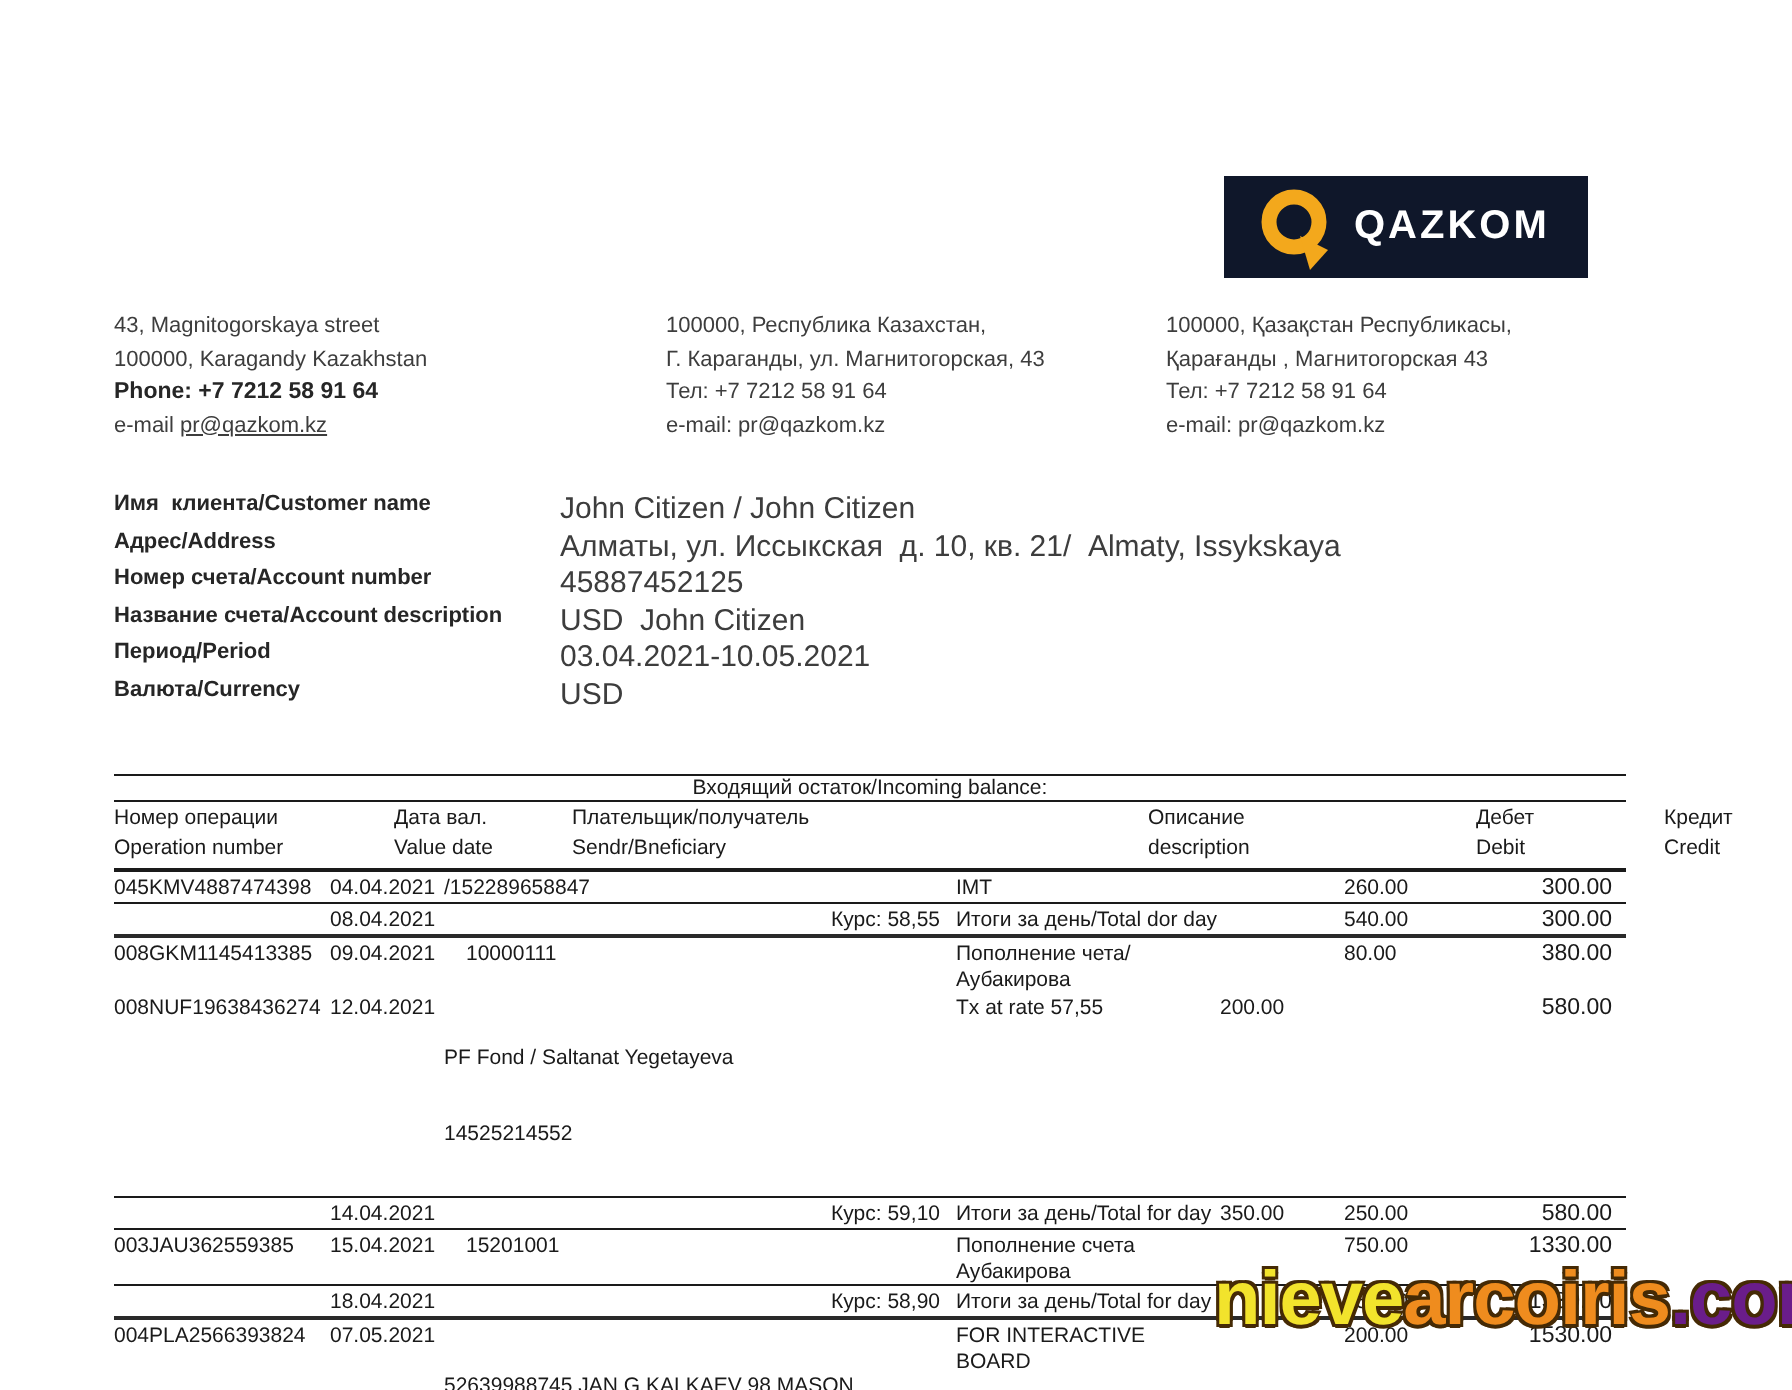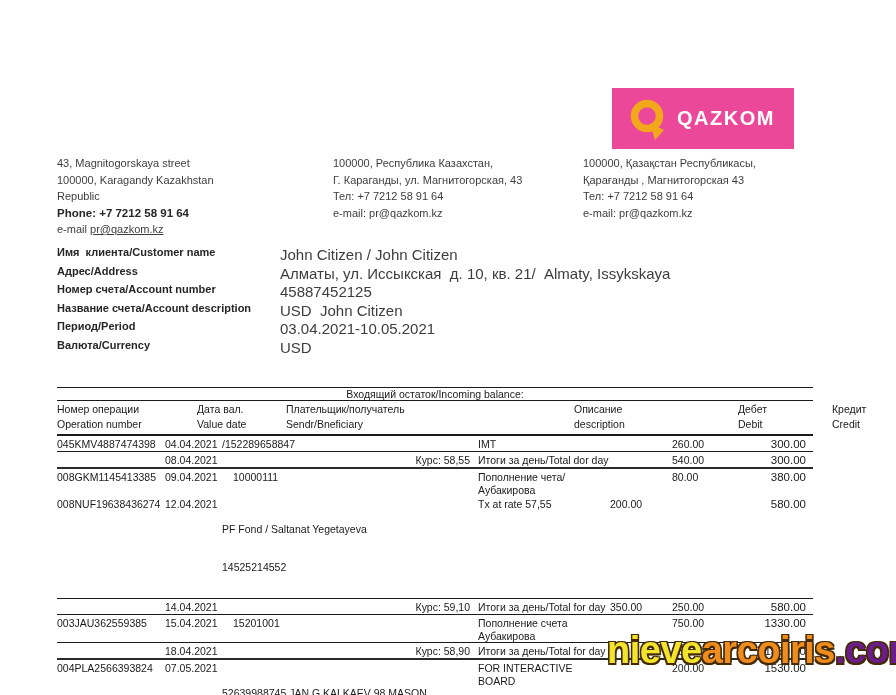--- a/index.html
+++ b/index.html
@@ -1,21 +1,21 @@
 <!DOCTYPE html>
 <html><head>
 <meta charset="utf-8">
 <style>
   * { margin:0; padding:0; box-sizing:border-box; }
   html,body { width:896px; height:695px; background:#ffffff; overflow:hidden; }
   body { font-family:"Liberation Sans","DejaVu Sans",sans-serif; color:#262626; position:relative; }
 
   
-  .logo-banner { position:absolute; left:612px; top:88px; width:182px; height:61px;
-                 background:#ec4899; display:flex; align-items:center; padding-left:16px; }
+  .logo-banner { position:absolute; left:612px; top:88px; width:182px; height:51px;
+                 background:#0f172a; display:flex; align-items:center; padding-left:16px; }
   .logo-icon { width:40px; height:44px; margin-top:2px; }
   .logo-text { color:#ffffff; font-size:20px; font-weight:bold; letter-spacing:1.5px; margin-left:9px; }
 
   
   .addr { position:absolute; top:155px; font-size:11px; line-height:16.5px; color:#3d3d3d; }
   .addr-en { left:57px; width:250px; }
   .addr-ru { left:333px; width:245px; }
   .addr-kz { left:583px; width:250px; }
   .addr .phone { font-weight:bold; font-size:11.5px; color:#262626; }
   .email-link { text-decoration:underline; color:#3d3d3d; }
@@ -62,21 +62,20 @@
       <circle cx="19" cy="18" r="12.5" fill="none" stroke="#F3A81C" stroke-width="7.5"></circle>
       <path d="M22 25 L36 32 L27 42 Z" fill="#F3A81C"></path>
     </svg>
   </span>
   <span class="logo-text">QAZKOM</span>
 </div>
 
 <div class="addr addr-en">
   <div>43, Magnitogorskaya street</div>
   <div>100000, Karagandy Kazakhstan</div>
-  <div>Republic</div>
   <div class="phone">Phone: +7 7212 58 91 64</div>
   <div><span>e-mail </span><span class="email-link">pr@qazkom.kz</span></div>
 </div>
 
 <div class="addr addr-ru">
   <div>100000, Республика Казахстан,</div>
   <div>Г. Караганды, ул. Магнитогорская, 43</div>
   <div>Тел: +7 7212 58 91 64</div>
   <div>e-mail: pr@qazkom.kz</div>
 </div>

